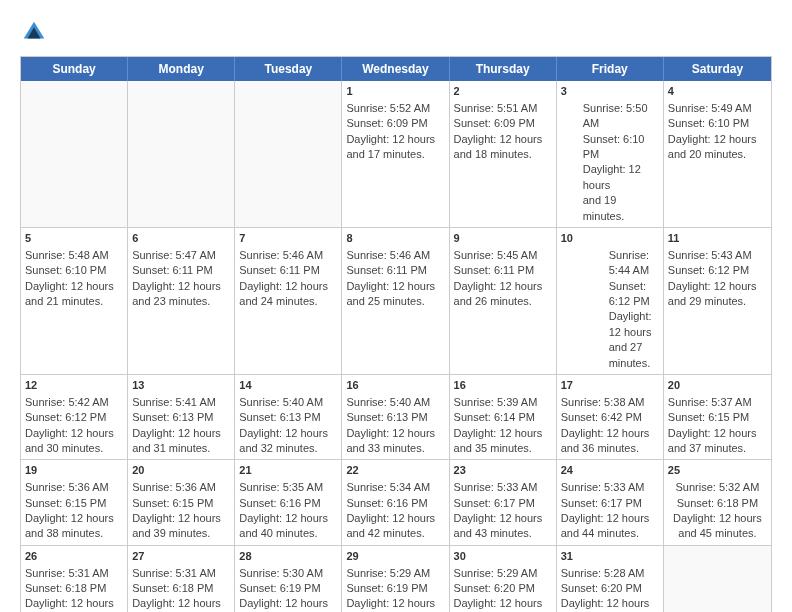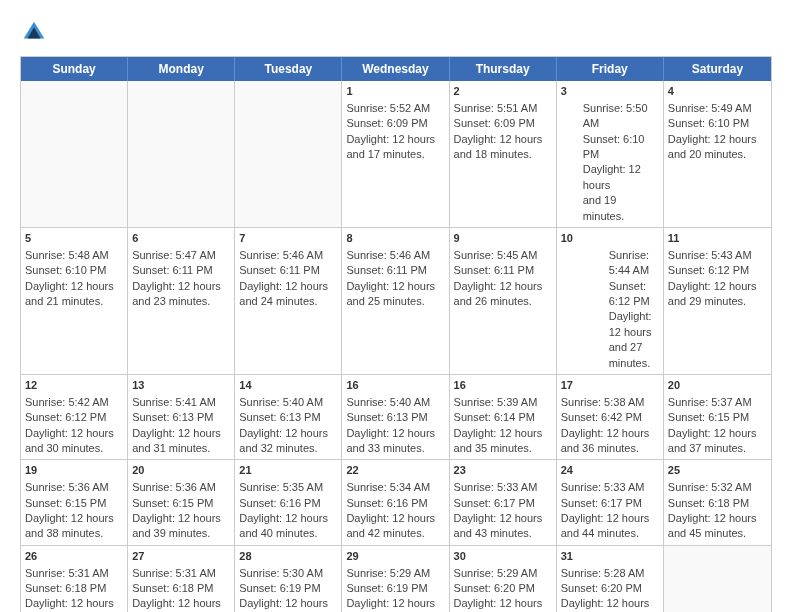--- a/index.html
+++ b/index.html
@@ -315,21 +315,21 @@
           </div>
           <div class="cal-cell">
             <span class="day-num">24</span>
             <div class="day-info" style="white-space: pre-line;">Sunrise: 5:33 AM
 Sunset: 6:17 PM
 Daylight: 12 hours
 and 44 minutes.</div>
           </div>
           <div class="cal-cell">
             <span class="day-num">25</span>
-            <div class="day-info" style="white-space: pre-line;">Sunrise: 5:32 AM
+            <div class="day-info" style="white-space: pre-line; text-align: center;">Sunrise: 5:32 AM
 Sunset: 6:18 PM
 Daylight: 12 hours
 and 45 minutes.</div>
           </div>
         </div>
         <div class="cal-row">
           <div class="cal-cell">
             <span class="day-num">26</span>
             <div class="day-info" style="white-space: pre-line;">Sunrise: 5:31 AM
 Sunset: 6:18 PM

